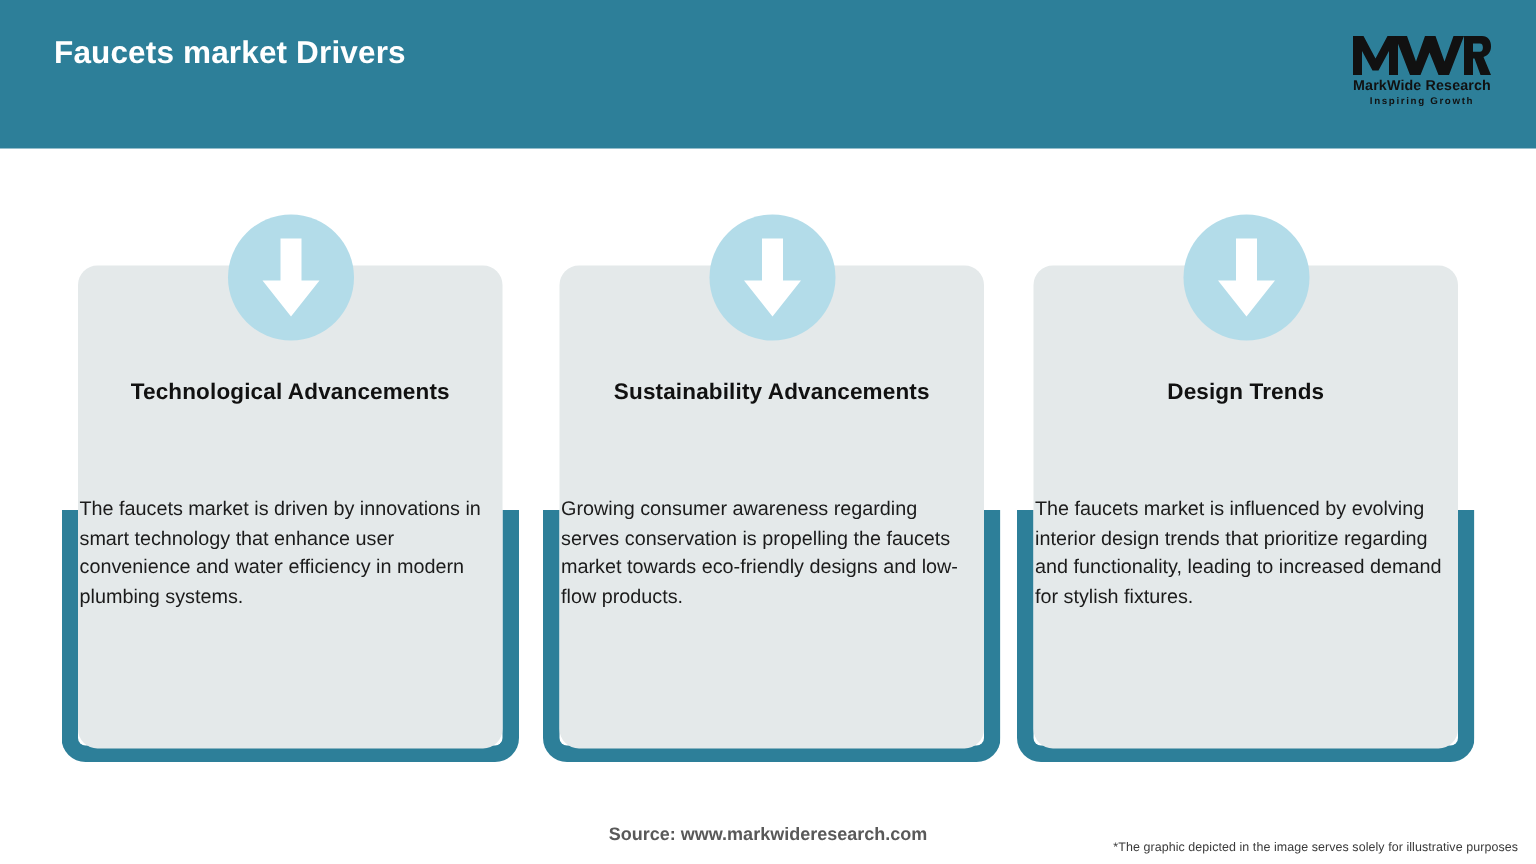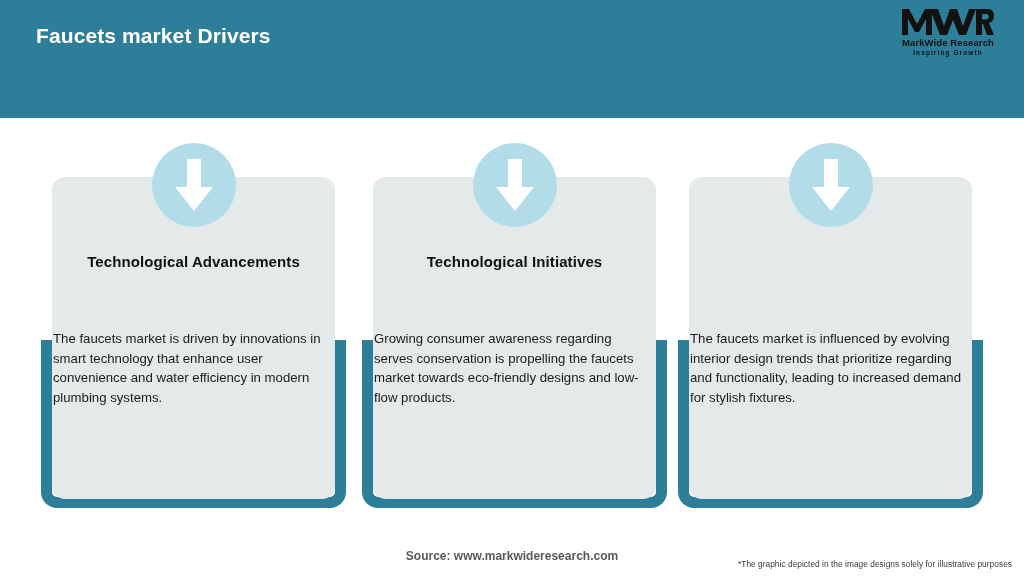--- a/index.html
+++ b/index.html
@@ -14,39 +14,39 @@
     overflow: hidden;
     position: relative;
   }
 
   
   .header {
     position: absolute;
     left: 0;
     top: 0;
     width: 1024px;
-    height: 118px;
+    height: 99px;
     background: #2d7f99;
   }
   .header-title {
     position: absolute;
     left: 36px;
     top: 24px;
     font-size: 21px;
     font-weight: bold;
     color: #ffffff;
     letter-spacing: 0.1px;
     white-space: nowrap;
   }
 
   
   .logo {
     position: absolute;
     right: 16px;
-    top: 8px;
+    top: 23px;
     width: 120px;
     height: 54px;
     text-align: center;
   }
   .logo-mark {
     display: block;
     height: 28px;
     line-height: 28px;
   }
   .logo-mark svg { display: block; margin: 0 auto; }
@@ -202,32 +202,33 @@
   </div>
 
   <div class="card" style="left:362px; width:305px;">
     <div class="card-frame"></div>
     <div class="card-panel"></div>
     <div class="card-icon">
       <svg width="42" height="56" viewBox="0 0 42 56" aria-hidden="true">
         <polygon points="14,2 28,2 28,30 40,30 21,54 2,30 14,30" fill="#ffffff"></polygon>
       </svg>
     </div>
-    <div class="card-title">Technological Initiatives</div>
+    <div class="card-title">Sustainability Advancements</div>
     <div class="card-body">Growing consumer awareness regarding serves conservation is propelling the faucets market towards eco-friendly designs and low-flow products.</div>
   </div>
 
   <div class="card" style="left:678px; width:305px;">
     <div class="card-frame"></div>
     <div class="card-panel"></div>
     <div class="card-icon">
       <svg width="42" height="56" viewBox="0 0 42 56" aria-hidden="true">
         <polygon points="14,2 28,2 28,30 40,30 21,54 2,30 14,30" fill="#ffffff"></polygon>
       </svg>
     </div>
+    <div class="card-title">Design Trends</div>
     <div class="card-body">The faucets market is influenced by evolving interior design trends that prioritize regarding and functionality, leading to increased demand for stylish fixtures.</div>
   </div>
 
 </div>
 
 <div class="footer-source">Source: www.markwideresearch.com</div>
 
-<div class="footer-disclaimer">*The graphic depicted in the image designs solely for illustrative purposes</div>
+<div class="footer-disclaimer">*The graphic depicted in the image serves solely for illustrative purposes</div>
 
 </body></html>

